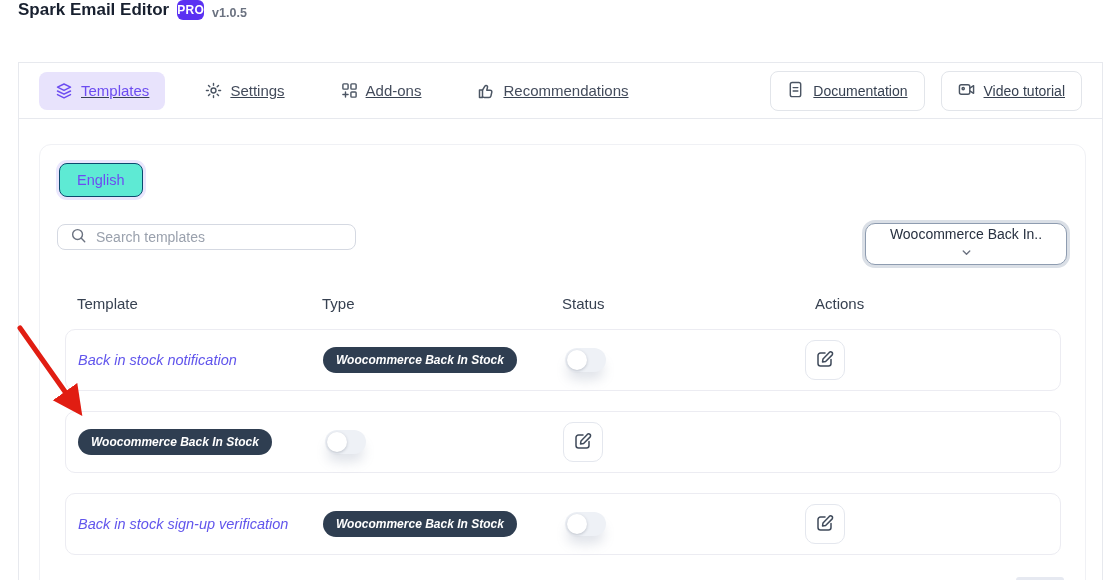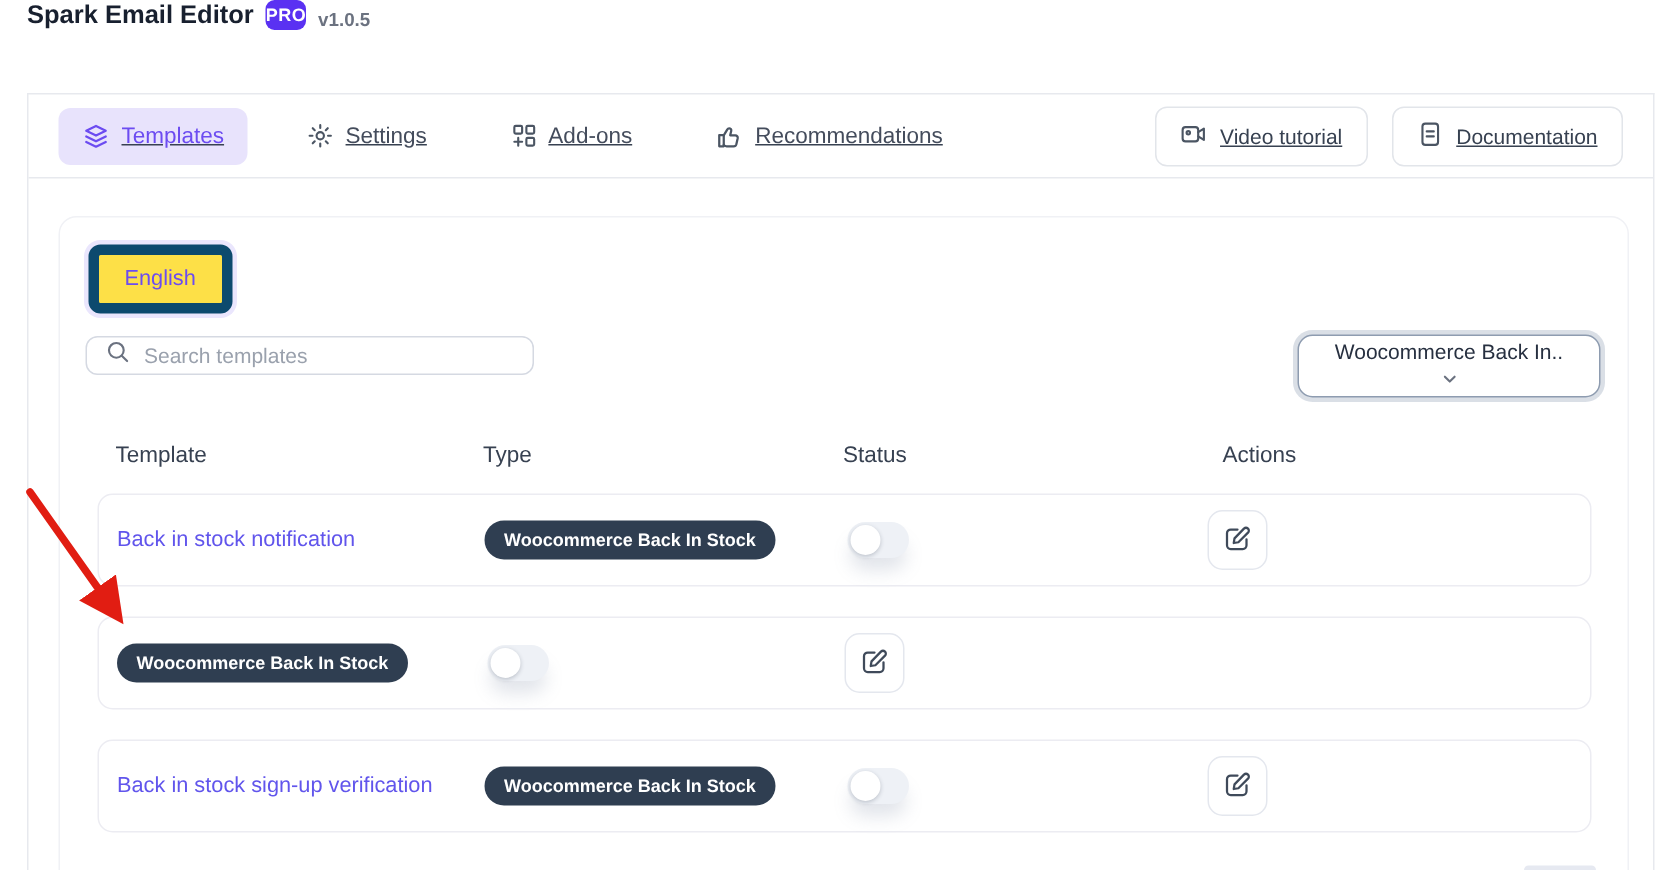--- a/index.html
+++ b/index.html
@@ -31,21 +31,21 @@
   .hbtn { display:flex; align-items:center; gap:9px; font-size:14px; color:#374151;
           background:#fff; border:1px solid #e2e5ea; border-radius:8px;
           padding:9px 16px; margin-left:16px; cursor:pointer; }
   .hbtn svg { stroke:#4b5563; }
 
   
   .card { position:absolute; left:20px; top:81px; width:1047px; height:470px;
           background:#fff; border:1px solid #f0f1f5; border-radius:12px; }
 
   .lang-btn { position:absolute; left:19px; top:18px; padding:8px 17px;
-              background:#fde047; border:7px solid #0c4a6e; border-radius:8px;
+              background:#5eead4; border:1px solid #0c4a6e; border-radius:8px;
               color:#6c4cf1; font-size:14.5px; cursor:pointer;
               box-shadow:0 0 0 3px #eae6fd; }
 
   .search-box { position:absolute; left:17px; top:79px; width:299px; height:26px;
                 border:1px solid #d5d9e2; border-radius:8px; background:#fff;
                 display:flex; align-items:center; padding:0 12px; gap:9px; }
   .search-box input { border:none; outline:none; flex:1; font-size:14px;
                       font-family:"Liberation Sans", sans-serif; color:#374151; background:transparent; }
   .search-box input::placeholder { color:#9aa1ad; }
 
@@ -56,21 +56,21 @@
                font-size:14px; color:#273040; cursor:pointer;flex-direction:column; }
 
   
   .thead, .row-grid { display:grid; grid-template-columns:245px 240px 242px 1fr;
                       align-items:center; padding-left:12px; }
   .thead { position:absolute; left:25px; top:150px; width:996px;
            font-size:15px; font-weight:400; color:#374151; }
   .thead .th-actions { padding-left:11px; }
   .tbody { position:absolute; left:25px; top:184px; width:996px;
            display:flex; flex-direction:column; gap:20px; }
-  .trow { height:62px; background:#fff; border:1px solid #ececf2; border-radius:10px; }
+  .trow { height:62px; background:#fff; border:1px solid #ececf2; border-radius:10px;font-style:italic; }
   .row-grid { height:100%; }
   .tpl-link { font-size:14.5px; color:#6155ec; cursor:pointer; }
   .type-badge { justify-self:start; background:#2f3e51; color:#fff; font-size:12px;
                 font-weight:700; padding:6px 13px; border-radius:999px; white-space:nowrap; }
   .toggle { justify-self:start; margin-left:2px; width:41px; height:24px; border-radius:999px;
             background:#eef1f6; position:relative; cursor:pointer;
             box-shadow:0 10px 12px -2px rgba(120,132,160,.22); }
   .toggle .knob { position:absolute; left:2px; top:2px; width:20px; height:20px;
                   border-radius:50%; background:#fff;
                   box-shadow:0 1px 3px rgba(40,50,70,.25); }
@@ -138,35 +138,35 @@
               <path d="M2.5 8h3v7.5h-3z"></path>
               <path d="M5.5 14.5c.4.7 1.1 1 1.9 1h4.7c.9 0 1.6-.6 1.8-1.4l.9-4c.2-1-.5-1.9-1.6-1.9h-3.4l.7-3c.2-.9-.5-1.7-1.4-1.7-.5 0-1 .3-1.2.7L5.5 8.2"></path>
             </svg>
         </span>
         <span>Recommendations</span>
       </div>
       <div class="tabbar-spacer"></div>
       <button class="hbtn">
         <span>
           <svg width="17" height="17" viewBox="0 0 18 18">
+              <rect x="3.5" y="1.5" width="11" height="15" rx="2"></rect>
+              <path d="M6.5 7h5M6.5 10.5h5"></path>
+            </svg>
+        </span>
+        <span>Documentation</span>
+      </button>
+      <button class="hbtn">
+        <span>
+          <svg width="17" height="17" viewBox="0 0 18 18">
               <rect x="1.5" y="4" width="11" height="10" rx="2"></rect>
               <circle cx="5.5" cy="8" r="1.2"></circle>
               <path d="M12.5 7.5 16.5 5v8l-4-2.5"></path>
             </svg>
         </span>
         <span>Video tutorial</span>
-      </button>
-      <button class="hbtn">
-        <span>
-          <svg width="17" height="17" viewBox="0 0 18 18">
-              <rect x="3.5" y="1.5" width="11" height="15" rx="2"></rect>
-              <path d="M6.5 7h5M6.5 10.5h5"></path>
-            </svg>
-        </span>
-        <span>Documentation</span>
       </button>
     </div>
 
     <div class="card">
 
       <button class="lang-btn">English</button>
 
       <div class="search-box">
         <span>
           <svg width="17" height="17" viewBox="0 0 18 18" style="stroke:#6b7280">

